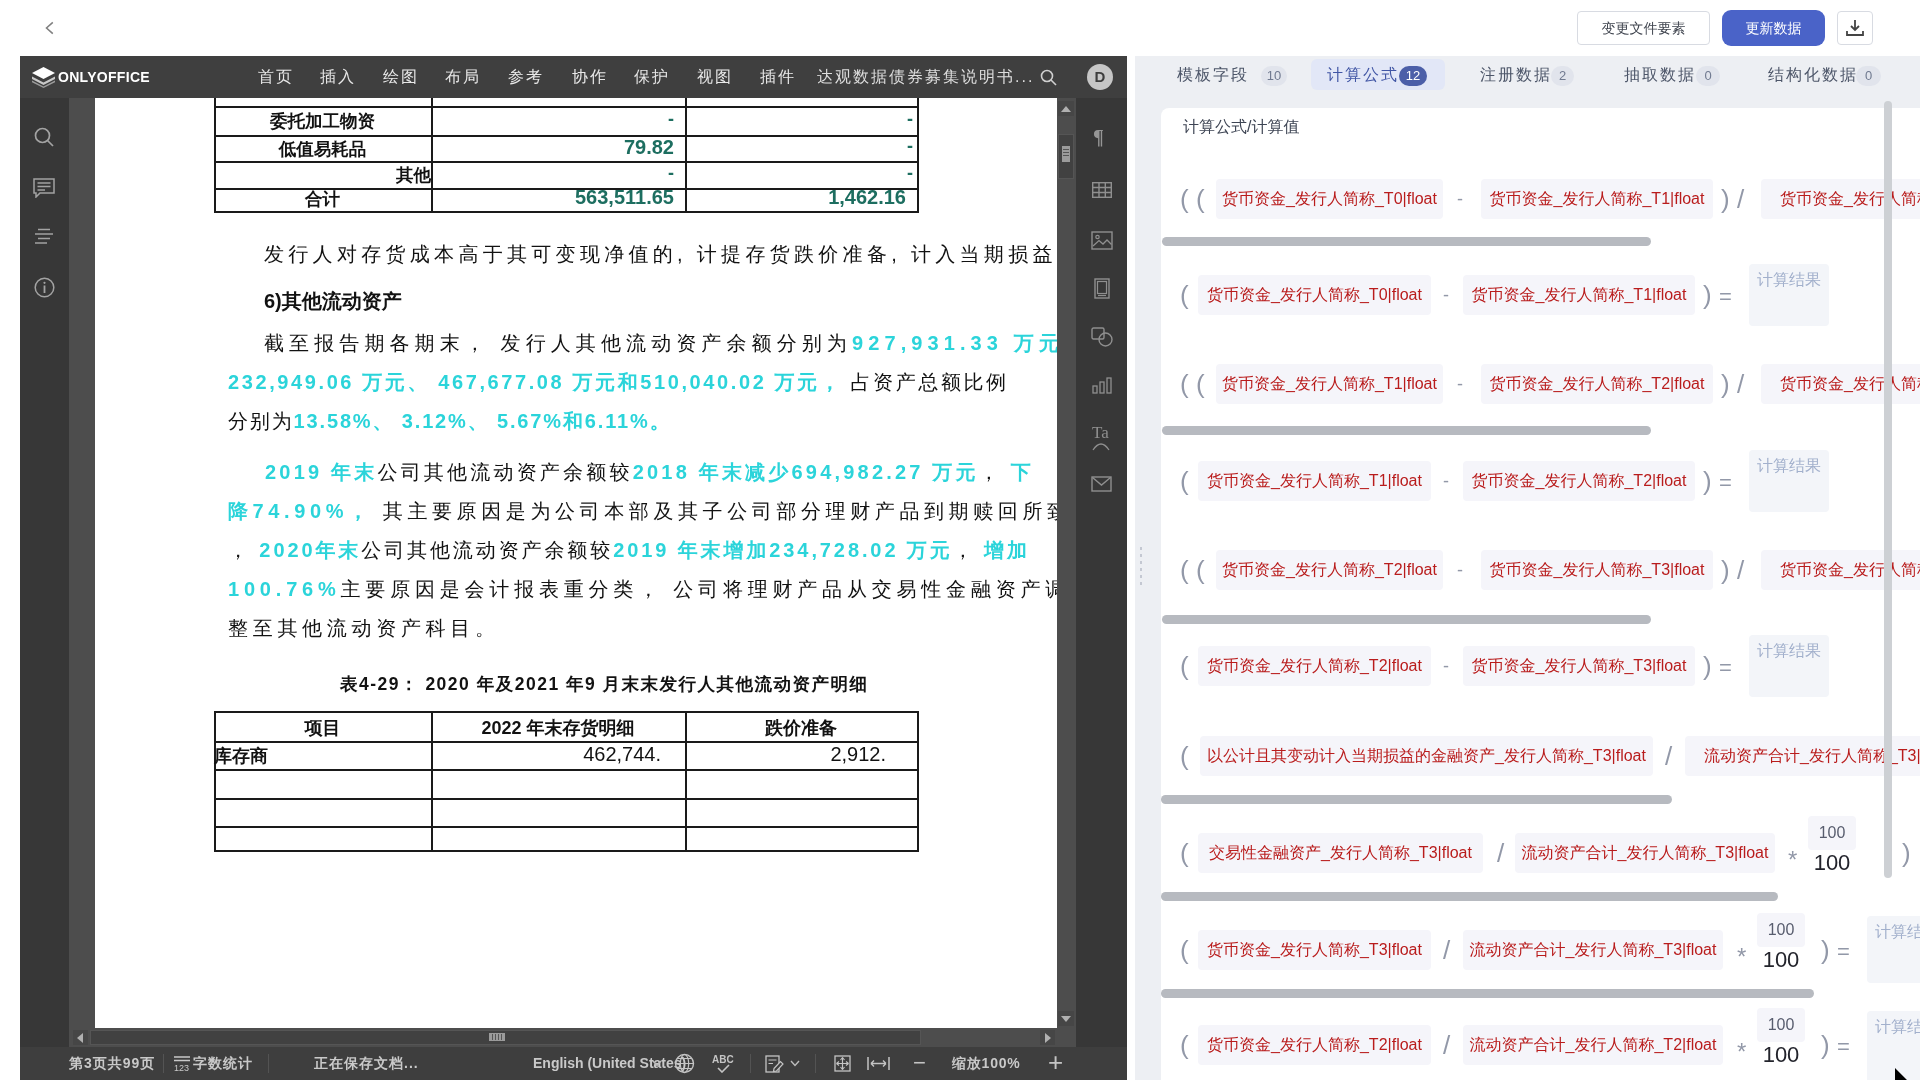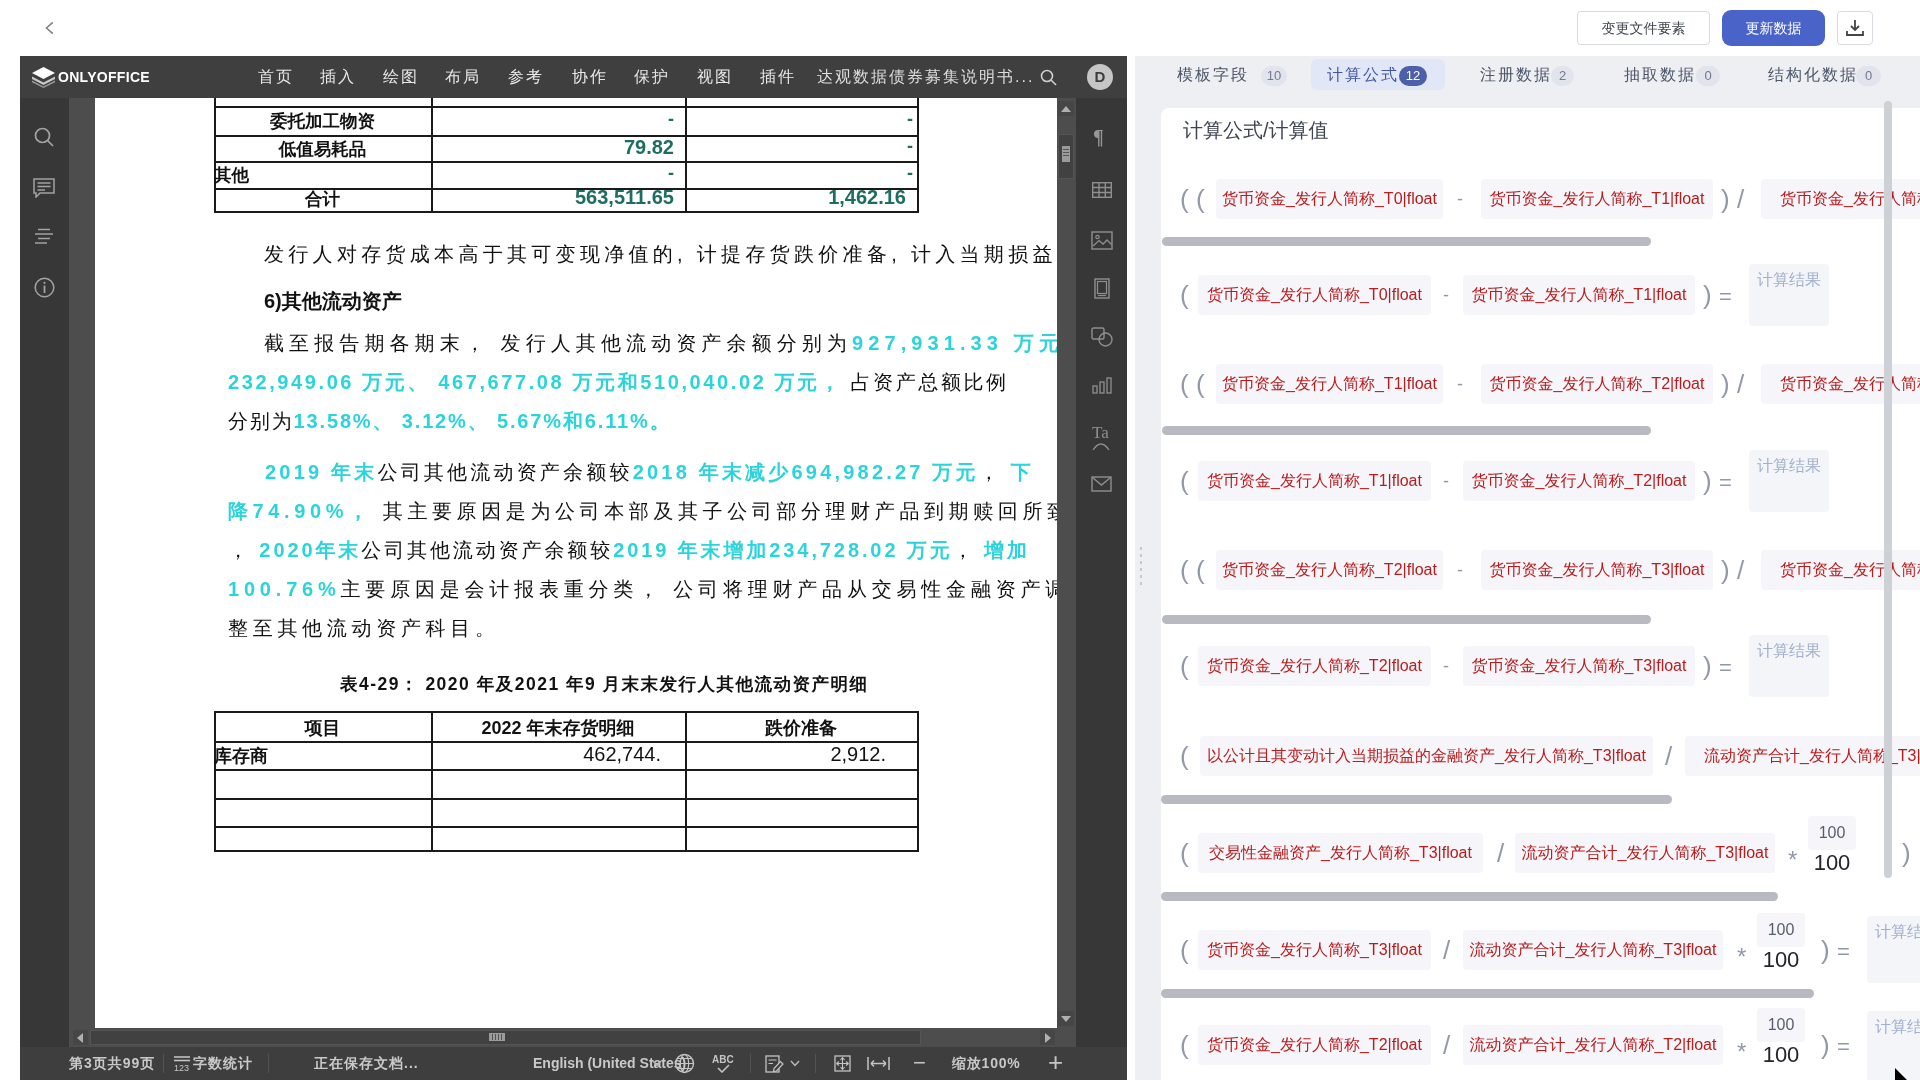--- a/index.html
+++ b/index.html
@@ -117,21 +117,21 @@
       <div class="tline" style="left:336px;top:0;width:1.5px;height:115px;"></div>
       <div class="tline" style="left:590px;top:0;width:1.5px;height:115px;"></div>
       <div class="tline" style="left:822px;top:0;width:2px;height:115px;"></div>
       <div class="tline" style="left:119px;top:8px;width:705px;height:1.5px;"></div>
       <div class="tline" style="left:119px;top:37px;width:705px;height:1.5px;"></div>
       <div class="tline" style="left:119px;top:63px;width:705px;height:1.5px;"></div>
       <div class="tline" style="left:119px;top:90px;width:705px;height:1.5px;"></div>
       <div class="tline" style="left:119px;top:113px;width:705px;height:2px;"></div>
       <div class="dline" style="left:119px;top:11px;width:217px;text-align:center;font-size:17.5px;font-weight:bold;">委托加工物资</div>
       <div class="dline" style="left:119px;top:39px;width:217px;text-align:center;font-size:17.5px;font-weight:bold;">低值易耗品</div>
-      <div class="dline" style="left:119px;top:65px;width:217px;text-align:left;font-size:17.5px;font-weight:bold;">其他</div>
+      <div class="dline" style="left:119px;top:65px;width:217px;text-align:right;font-size:17.5px;font-weight:bold;">其他</div>
       <div class="dline" style="left:119px;top:89px;width:217px;text-align:center;font-size:17.5px;font-weight:bold;">合计</div>
       <div class="dline tealnum" style="left:336px;top:11px;width:243px;text-align:right;font-size:18px;">-</div>
       <div class="dline tealnum" style="left:336px;top:38px;width:243px;text-align:right;font-size:20px;">79.82</div>
       <div class="dline tealnum" style="left:336px;top:65px;width:243px;text-align:right;font-size:18px;">-</div>
       <div class="dline tealnum" style="left:336px;top:88px;width:243px;text-align:right;font-size:20px;">563,511.65</div>
       <div class="dline tealnum" style="left:590px;top:11px;width:228px;text-align:right;font-size:18px;">-</div>
       <div class="dline tealnum" style="left:590px;top:38px;width:228px;text-align:right;font-size:18px;">-</div>
       <div class="dline tealnum" style="left:590px;top:65px;width:228px;text-align:right;font-size:18px;">-</div>
       <div class="dline tealnum" style="left:590px;top:88px;width:221px;text-align:right;font-size:20px;">1,462.16</div>
 
@@ -291,21 +291,21 @@
     <div class="badge" style="left:416px;width:23px;">2</div>
     <div class="tab" style="left:489px;">抽取数据</div>
     <div class="badge" style="left:561px;width:24px;">0</div>
     <div class="tab" style="left:633px;">结构化数据</div>
     <div class="badge" style="left:721px;width:25px;">0</div>
 
     <div class="abs" style="left:5px;top:491px;width:2px;height:40px;background:repeating-linear-gradient(#c4c8d2 0 3px, transparent 3px 7px);"></div>
 
     <div id="card">
 
-      <div class="abs" style="left:22px;top:9px;color:#3d4453;font-size:20px;font-weight:500;">计算公式/计算值</div>
+      <div class="abs" style="left:22px;top:9px;color:#3d4453;font-size:16px;font-weight:500;">计算公式/计算值</div>
 
       <div class="abs" style="left:0;top:40px;width:767px;height:932px;overflow:hidden;">
 
         <div class="op" style="left:19px;top:31px;">( (</div>
         <div class="chip" style="left:55px;top:31px;width:227px;">货币资金_发行人简称_T0|float</div>
         <div class="op" style="left:296px;top:31px;font-size:18px;">-</div>
         <div class="chip" style="left:320px;top:31px;width:232px;">货币资金_发行人简称_T1|float</div>
         <div class="op" style="left:560px;top:31px;">) /</div>
         <div class="chip" style="left:600px;top:31px;width:320px;text-align:left;padding-left:19px;">货币资金_发行人简称_T1|float</div>
         <div class="hbar" style="left:1px;top:89px;width:489px;"></div>

